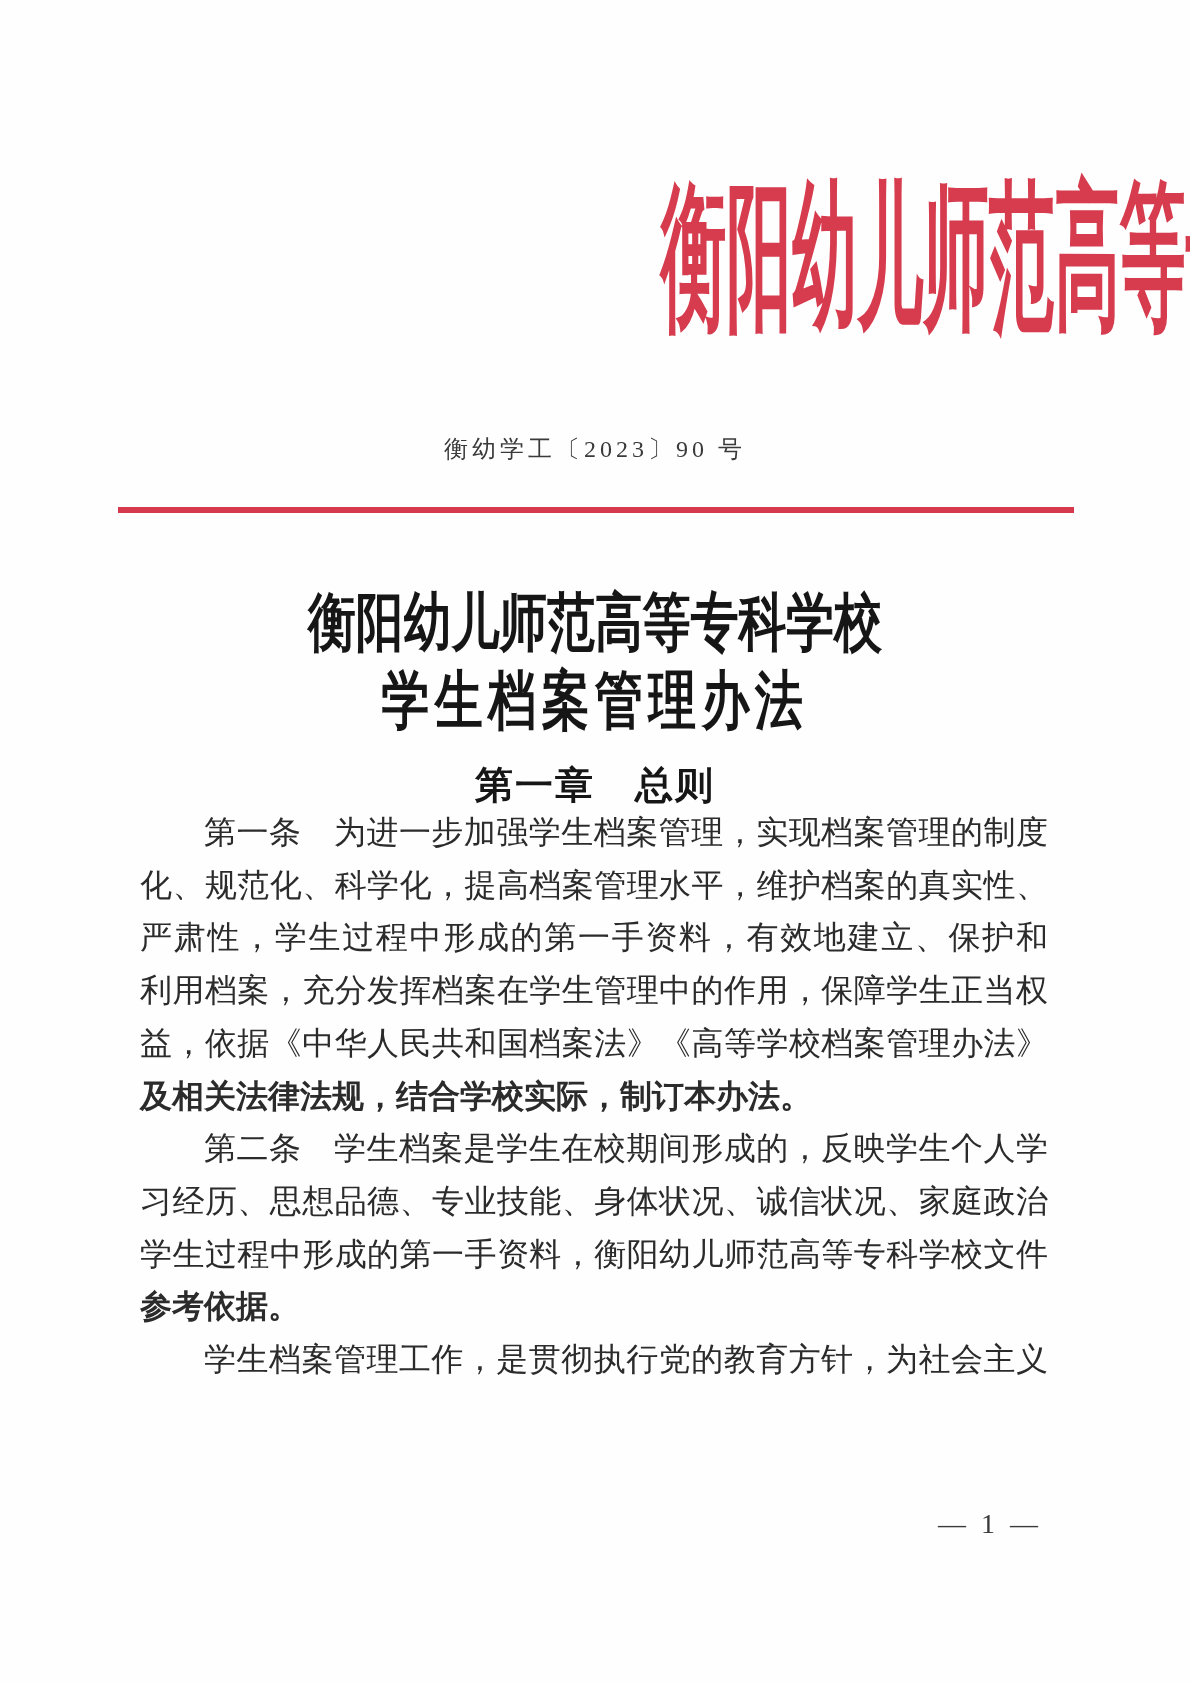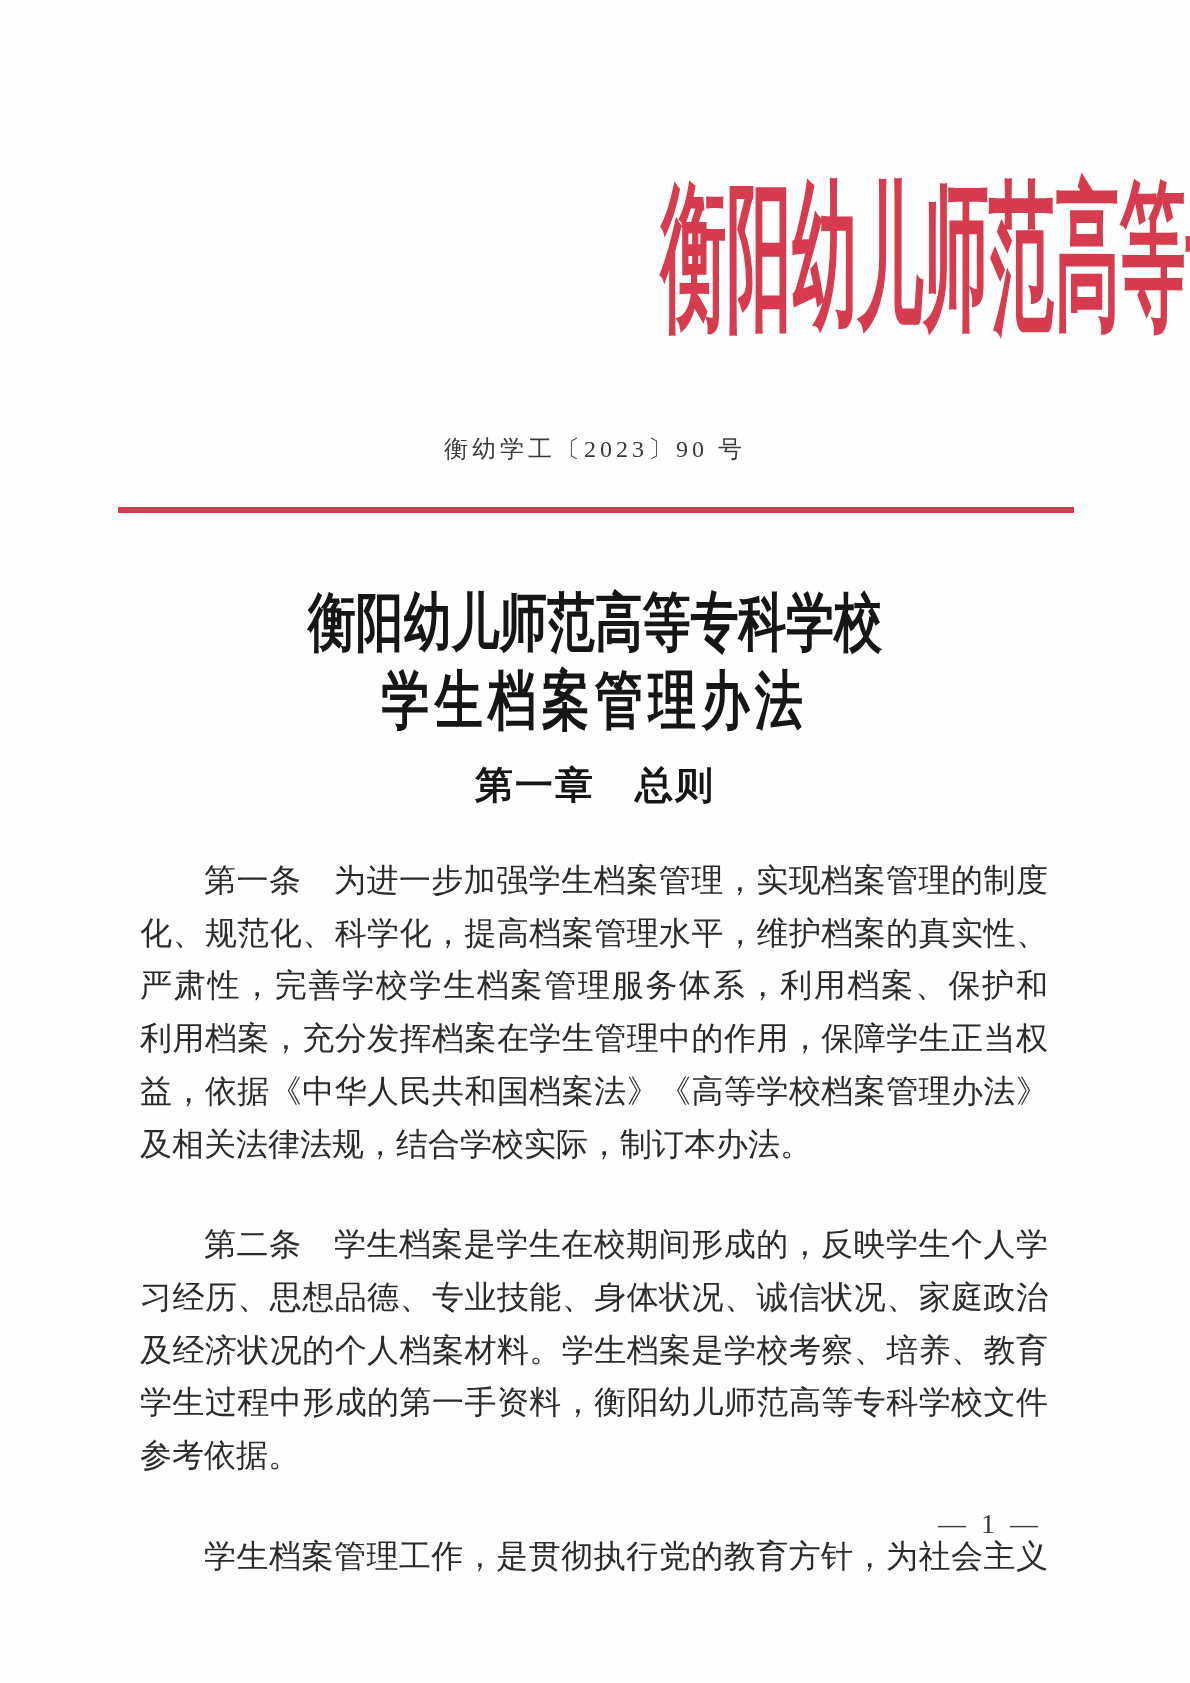--- a/index.html
+++ b/index.html
@@ -109,24 +109,24 @@
     line-height: 52.7px;
     color: #2b2b2b;
   }
   .bline {
     text-align: justify;
     text-align-last: justify;
   }
   .bline.end {
     text-align: left;
     text-align-last: left;
+    font-weight: bold;
   }
   .bline.indent {
     text-indent: 64px;
-    margin-top: 48px;
   }
 
   
   .page-number {
     position: absolute;
     top: 1504px;
     right: 148px;
     font-size: 28px;
     line-height: 40px;
     letter-spacing: 4px;
@@ -152,27 +152,26 @@
 
   <div class="doc-title t2">
     <span class="stretch">学生档案管理办法</span>
   </div>
 
   <div class="chapter">第一章　总则</div>
 
   <div class="body-text">
     <div class="bline indent">第一条　为进一步加强学生档案管理，实现档案管理的制度</div>
     <div class="bline">化、规范化、科学化，提高档案管理水平，维护档案的真实性、</div>
-    <div class="bline">严肃性，完善学校学生档案管理服务体系，利用档案、保护和</div>
+    <div class="bline">严肃性，学生过程中形成的第一手资料，有效地建立、保护和</div>
     <div class="bline">利用档案，充分发挥档案在学生管理中的作用，保障学生正当权</div>
     <div class="bline">益，依据《中华人民共和国档案法》《高等学校档案管理办法》</div>
     <div class="bline end">及相关法律法规，结合学校实际，制订本办法。</div>
     <div class="bline indent">第二条　学生档案是学生在校期间形成的，反映学生个人学</div>
     <div class="bline">习经历、思想品德、专业技能、身体状况、诚信状况、家庭政治</div>
-    <div class="bline">及经济状况的个人档案材料。学生档案是学校考察、培养、教育</div>
     <div class="bline">学生过程中形成的第一手资料，衡阳幼儿师范高等专科学校文件</div>
     <div class="bline end">参考依据。</div>
     <div class="bline indent">学生档案管理工作，是贯彻执行党的教育方针，为社会主义</div>
   </div>
 
   <div class="page-number">— 1 —</div>
 
 </div>
 
 </body></html>

